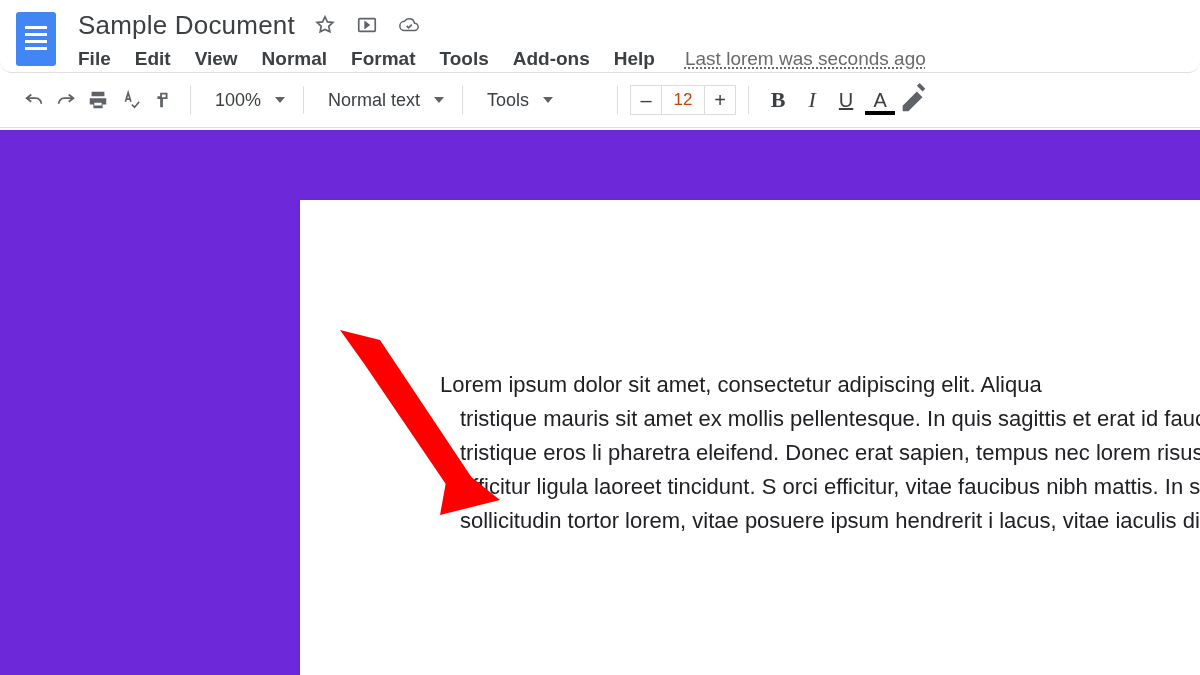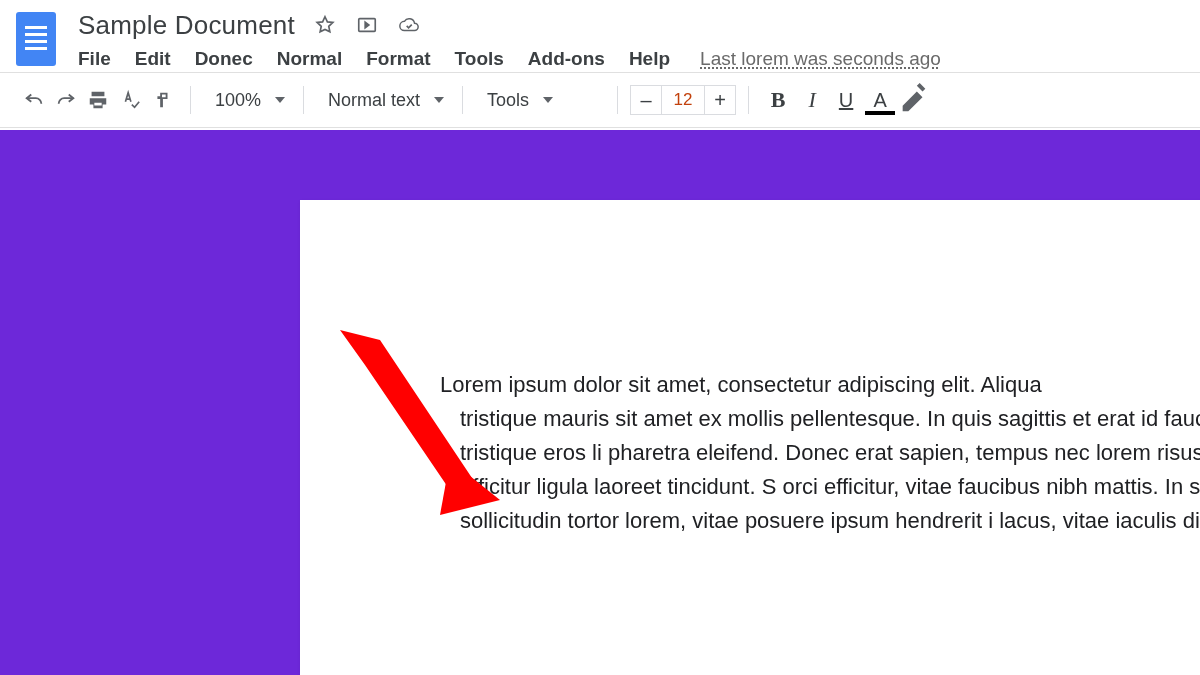--- a/index.html
+++ b/index.html
@@ -1,18 +1,18 @@
 <!DOCTYPE html>
 <html><head>
 <meta charset="utf-8">
 <style>
 * { margin: 0; padding: 0; box-sizing: border-box; }
 body { font-family: Arial, sans-serif; background: #fff; width: 1200px; height: 675px; overflow: hidden; position: relative; }
 
-.titlebar { height: 73px; display: flex; align-items: flex-start; padding: 8px 0 0 16px; border-bottom: 1px solid #e0e0e0; }
+.titlebar { height: 73px; display: flex; align-items: flex-start; padding: 8px 0 0 16px; border-bottom: 1px solid #e0e0e0; border-radius: 12px; }
 .docs-logo { width: 40px; height: 54px; background: #4285f4; border-radius: 3px; position: relative; margin-right: 22px; margin-top: 4px; }
 .docs-logo::after { content: ""; position: absolute; left: 9px; top: 14px; width: 22px; height: 3px; background: #fff; box-shadow: 0 7px 0 #fff, 0 14px 0 #fff, 0 21px 0 #fff; }
 .docs-logo-short { position: absolute; left: 9px; top: 35px; width: 14px; height: 3px; background: #fff; }
 
 .title-area { display: flex; flex-direction: column; }
 .title-row { display: flex; align-items: center; gap: 18px; height: 34px; }
 .doc-title { font-size: 26px; color: #3c4043; letter-spacing: 0.2px; }
 .title-icon { color: #5f6368; display: inline-flex; align-items: center; justify-content: center; width: 24px; height: 24px; cursor: pointer; }
 .title-icon svg { width: 22px; height: 22px; }
 
@@ -73,21 +73,21 @@
       <span class="title-icon">
         <svg viewBox="0 0 24 24" fill="none" stroke="#5f6368" stroke-width="1.6">
             <path d="M7 18a5 5 0 010-10 6 6 0 0111 2 4 4 0 010 8H7z"></path>
             <path d="M9.5 13l2 2 3.5-3.5" stroke-width="1.8"></path>
           </svg>
       </span>
     </div>
     <div class="menu-row">
       <span class="menu-item">File</span>
       <span class="menu-item">Edit</span>
-      <span class="menu-item">Donec</span>
+      <span class="menu-item">View</span>
       <span class="menu-item">Normal</span>
       <span class="menu-item">Format</span>
       <span class="menu-item">Tools</span>
       <span class="menu-item">Add-ons</span>
       <span class="menu-item">Help</span>
       <span class="last-edit">Last lorem was seconds ago</span>
     </div>
   </div>
 </div>
 

